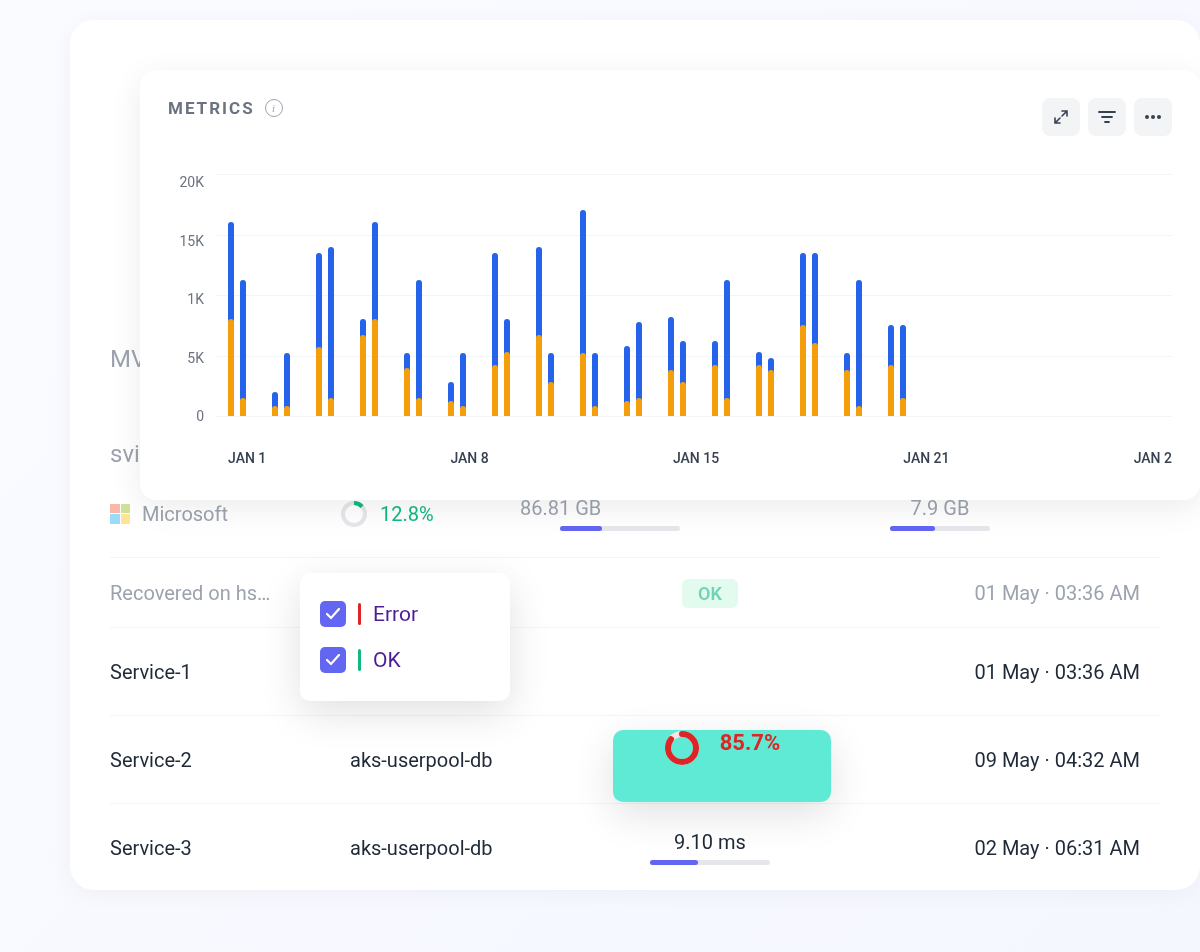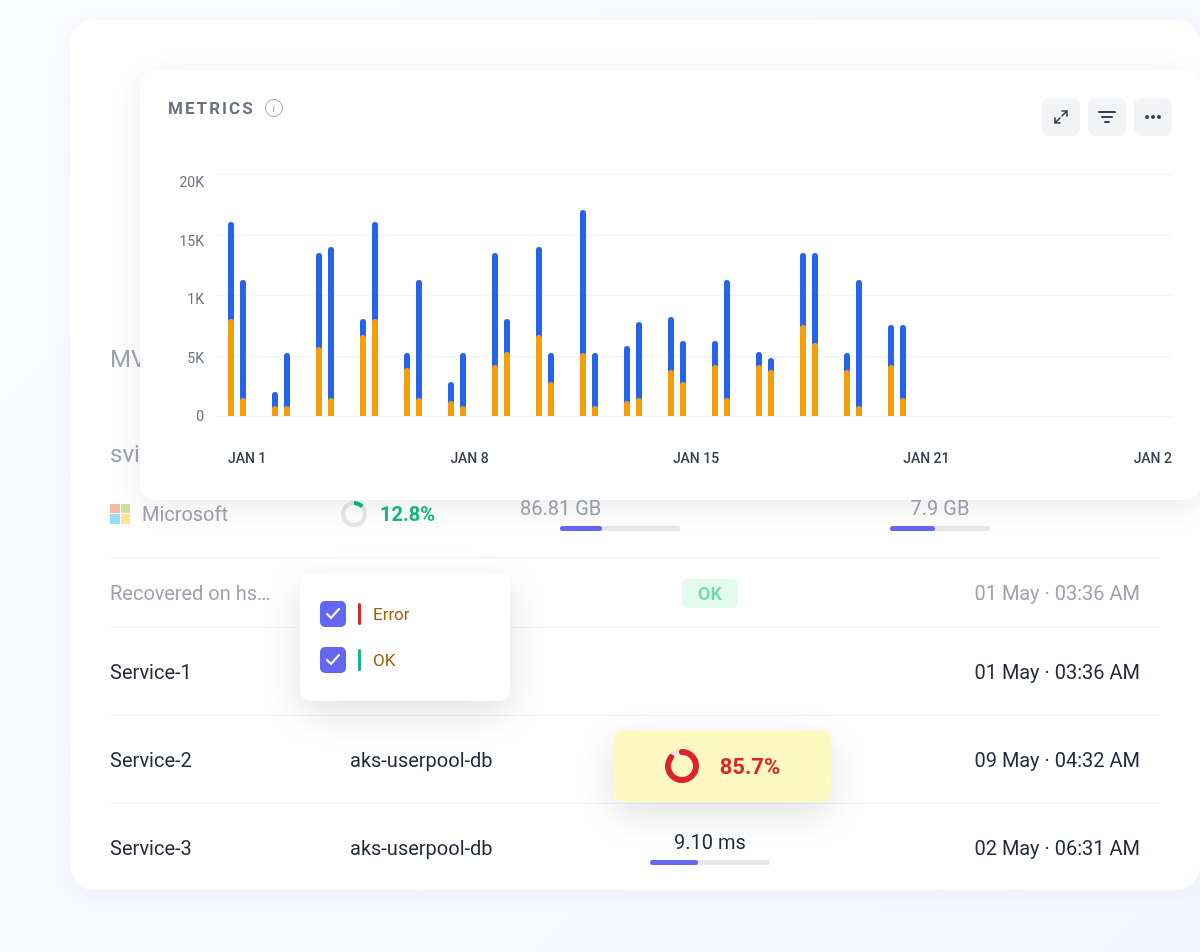--- a/index.html
+++ b/index.html
@@ -182,21 +182,21 @@
 .col-metric { width: 260px; display: flex; flex-direction: column; align-items: center; gap: 6px; }
 .col-time { flex: 1; text-align: right; padding-right: 20px; }
 .ms-logo {
   width: 20px; height: 20px;
   display: grid;
   grid-template-columns: 1fr 1fr;
   grid-template-rows: 1fr 1fr;
   gap: 1px;
 }
 .ms-logo div { width: 100%; height: 100%; opacity: 0.4; }
-.percent-text { font-size: 20px; font-weight: 700; }
+.percent-text { font-size: 20px; font-weight: 400; }
 .mini-bar {
   width: 120px;
   height: 5px;
   background: #e5e7eb;
   border-radius: 4px;
   position: relative;
 }
 .mini-bar-fill {
   position: absolute;
   height: 100%;
@@ -237,34 +237,33 @@
   display: flex;
   align-items: center;
   justify-content: center;
 }
 .legend-bar {
   width: 3px;
   height: 22px;
   border-radius: 2px;
 }
 .legend-label {
-  font-size: 17px;
-  color: #a16207;
+  font-size: 21px;
+  color: #4c1d95;
 }
 .metric-popup {
   position: absolute;
   left: 613px;
   top: 730px;
   width: 218px;
   height: 72px;
-  background: #fef9c3;
+  background: #5eead4;
   border-radius: 10px;
   box-shadow: 0 12px 40px rgba(0,0,0,0.12);
   display: flex;
-  align-items: center;
   justify-content: center;
   gap: 20px;
   z-index: 20;
 }
 .red-donut-svg { width: 36px; height: 36px; }
 .red-percent { font-size: 22px; font-weight: 700; color: #dc2626; }
 </style>
 </head>
 <body>
 

